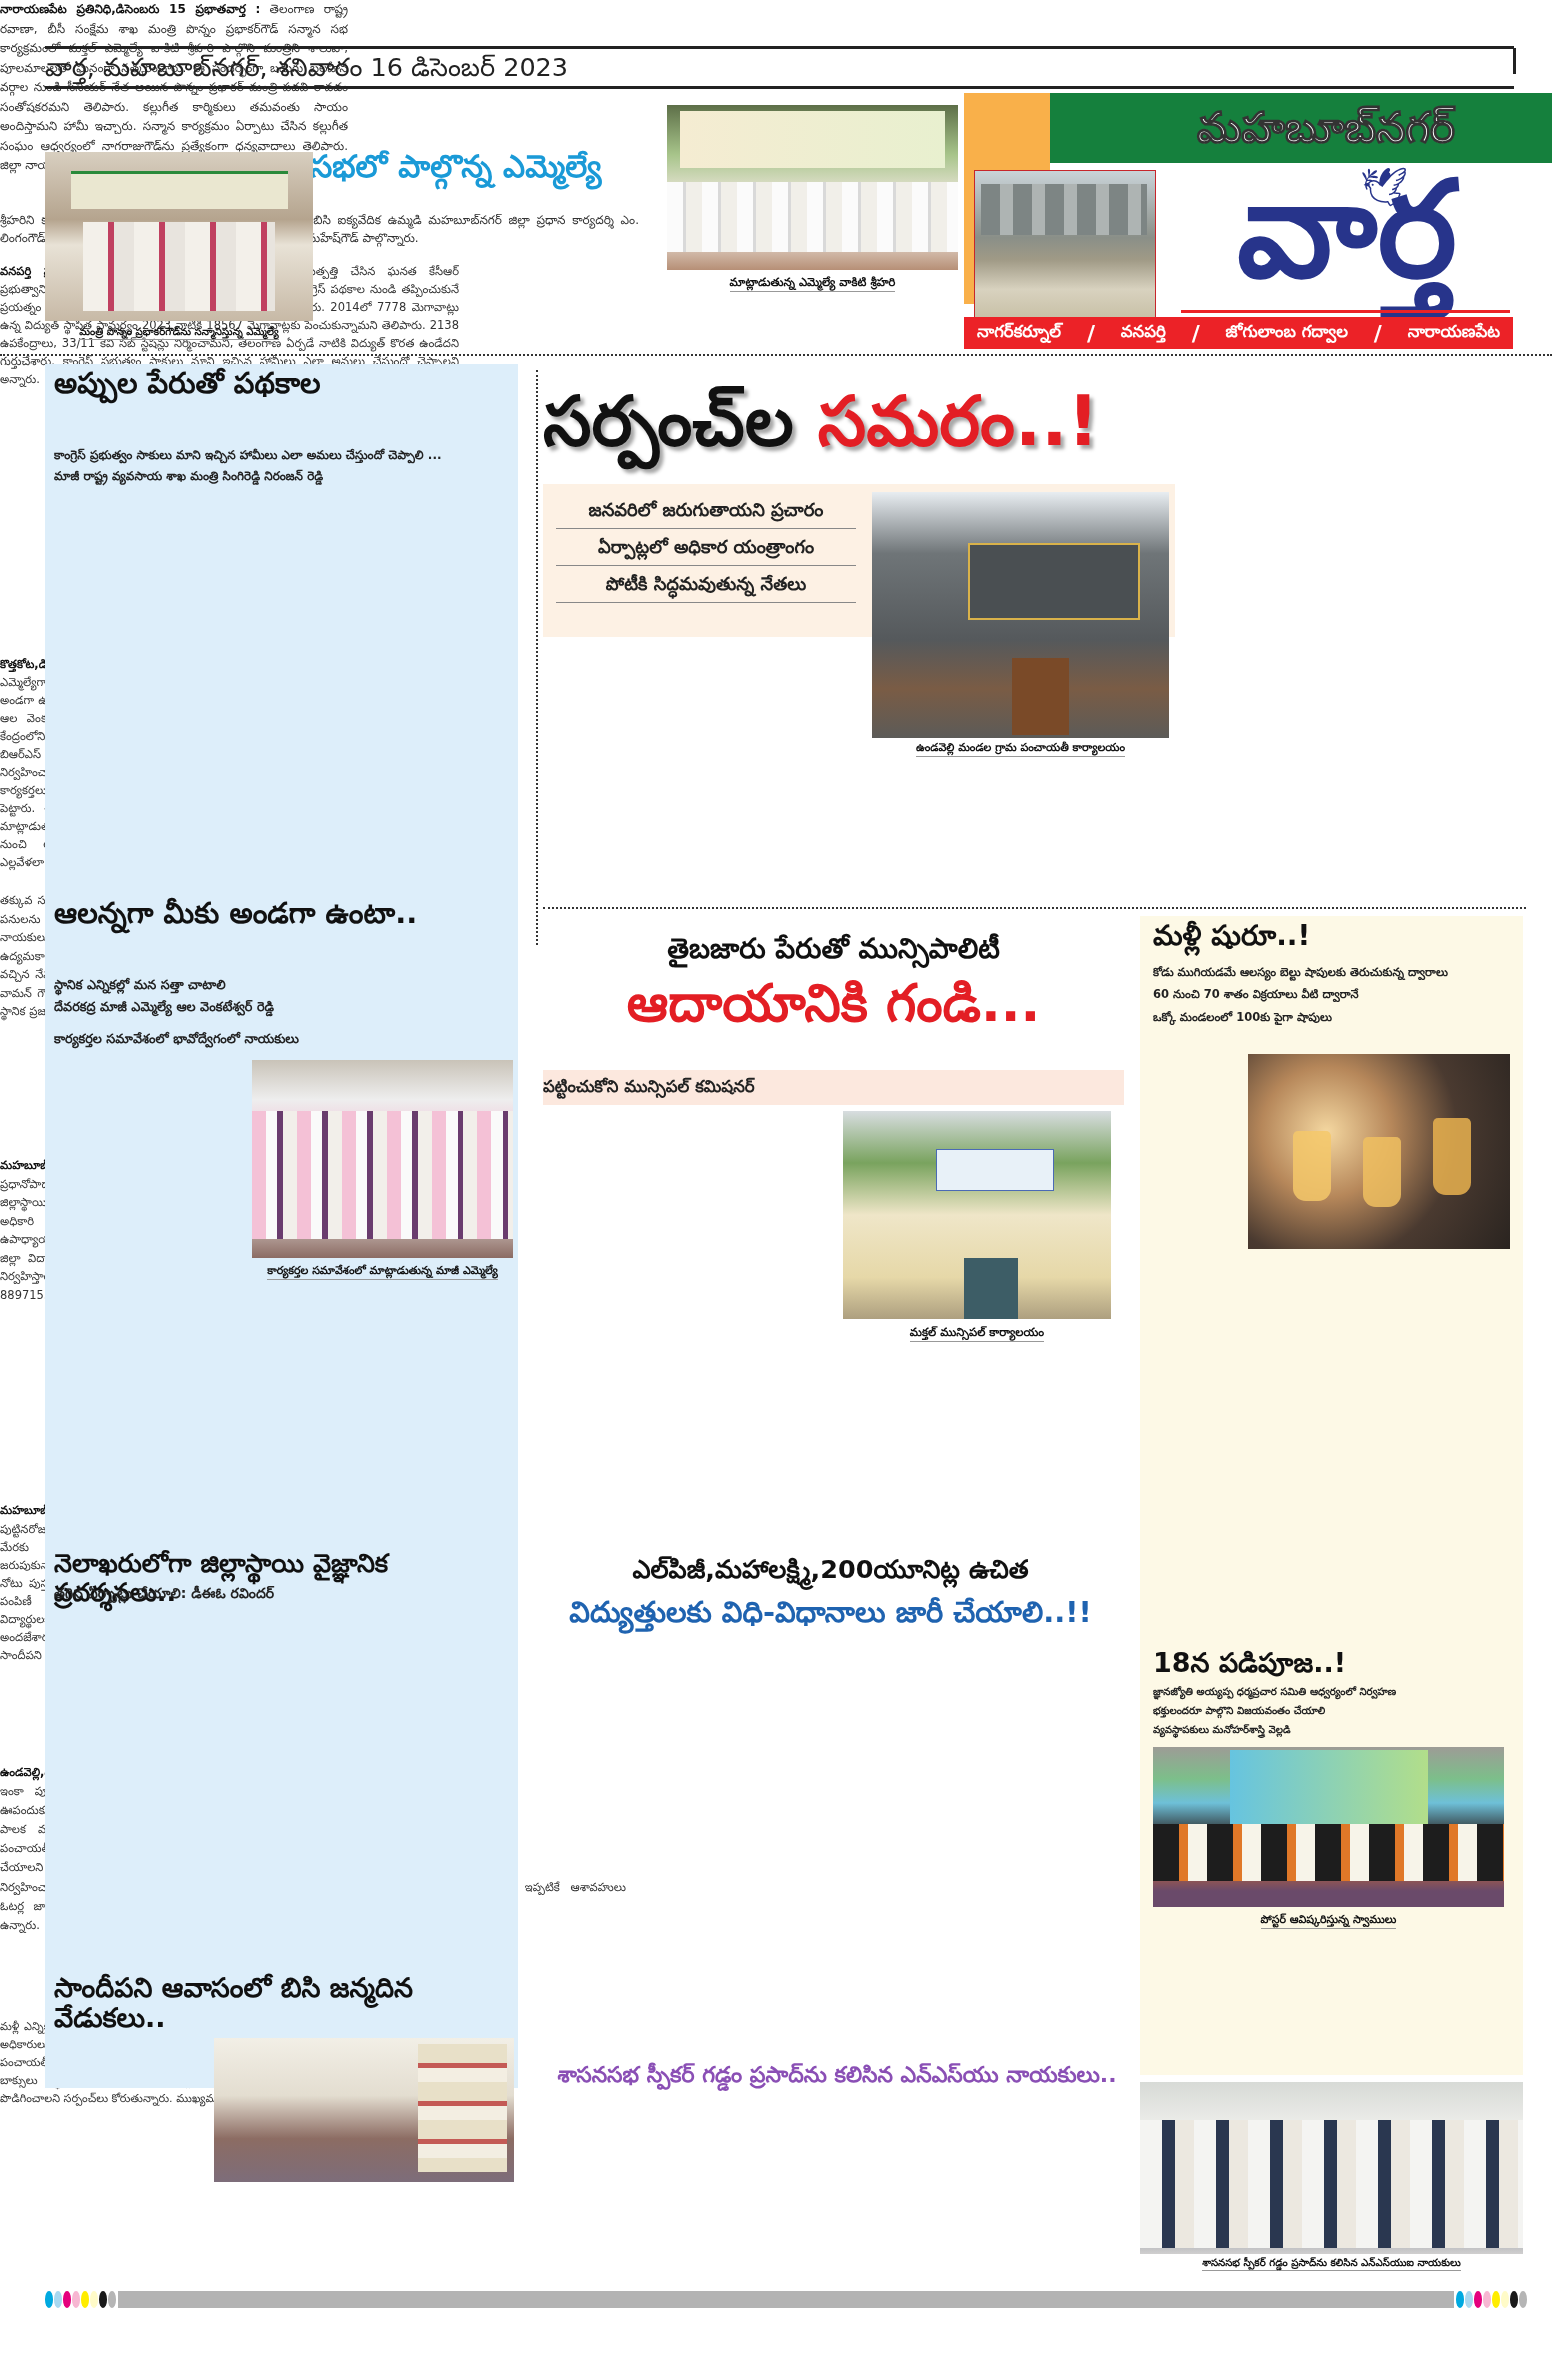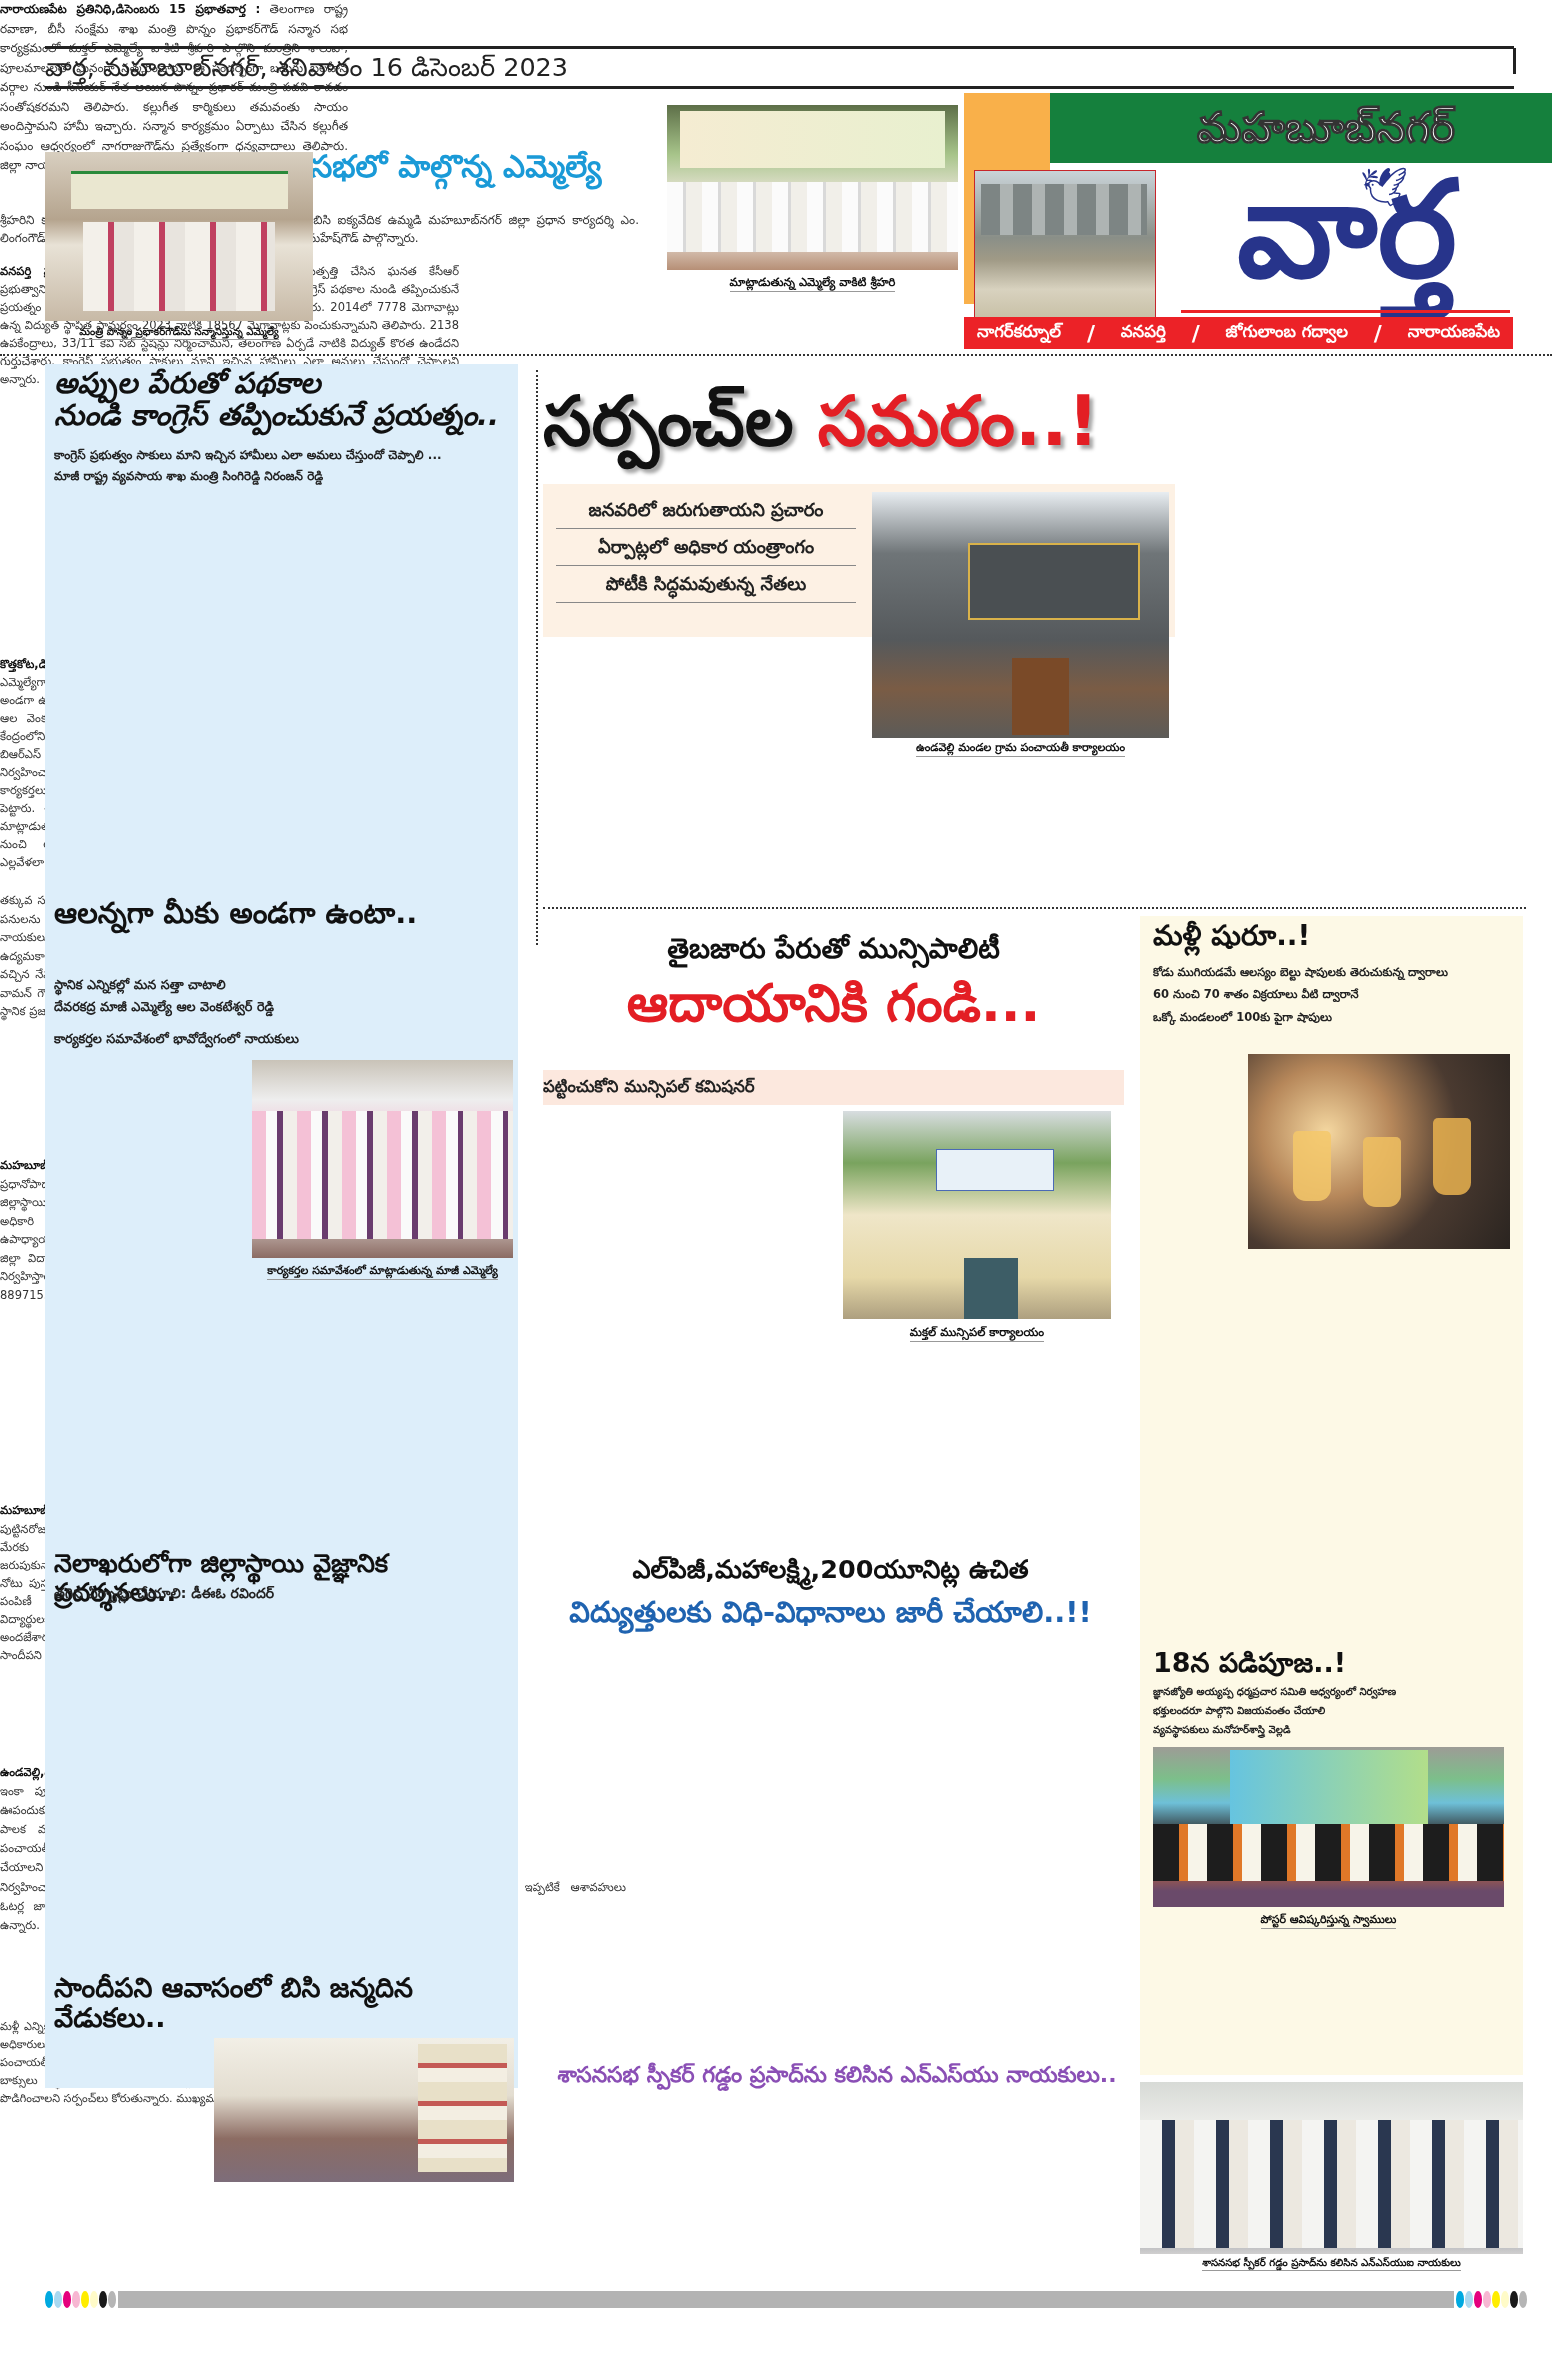--- a/index.html
+++ b/index.html
@@ -59,23 +59,22 @@
 <div class="photo" style="left:667px; top:105px; width:291px; height:165px; background:linear-gradient(180deg,#5d6f48 0%,#a7c48a 30%,#ece6da 55%,#f4f1ea 75%,#b68f76 100%);">
   <div class="abs" style="left:12.8px; top:6.4px; width:265px; height:57px; background:linear-gradient(90deg,#f5ecd2,#e8f0cf);"></div>
   <div class="abs" style="left:0; top:77px; width:291px; height:70px; background:repeating-linear-gradient(90deg,#fbfbfb 0 16px,#d9d9d9 16px 19px,#f1efe9 19px 35px);"></div>
 </div>
 <div class="caption" style="left:667px; top:275px; width:291px; font-size:11.5px;"><span>మాట్లాడుతున్న ఎమ్మెల్యే వాకిటి శ్రీహరి</span></div>
 <div class="body-text" style="left:318px; top:297px; width:639px; height:51px; font-size:12px; line-height:18px;">శ్రీహరిని కూడా సత్కరించారు. మాజీ ఎంపిపి బి. చంద్రకాంత్‌గౌడ్, బిసి ఐక్యవేదిక ఉమ్మడి మహబూబ్‌నగర్ జిల్లా ప్రధాన కార్యదర్శి ఎం. లింగంగౌడ్, గౌడ సంఘ నాయకులు కె. నర్సిములుగౌడ్, ఆనంద్‌గౌడ్, మహేష్‌గౌడ్ పాల్గొన్నారు.</div>
 <div class="dotted-h" style="left:0; top:354px; width:1552px;"></div>
 
 <div class="abs box-blue" style="left:45px; top:364px; width:473px; height:1724px;"></div>
 
-<div class="headline" style="left:54px; top:367px; width:460px; font-size:29px;font-style:italic;">
+<div class="headline" style="left:54px; top:367px; width:460px; font-size:29px;">
   <div>అప్పుల పేరుతో పథకాల</div>
-  <div>నుండి కాంగ్రెస్ తప్పించుకునే ప్రయత్నం..</div>
 </div>
 <div class="sub" style="left:54px; top:444px; width:460px; font-size:12px;">కాంగ్రెస్ ప్రభుత్వం సాకులు మాని ఇచ్చిన హామీలు ఎలా అమలు చేస్తుందో చెప్పాలి ...</div>
 <div class="sub" style="left:54px; top:465px; width:460px; font-size:12px;">మాజీ రాష్ట్ర వ్యవసాయ శాఖ మంత్రి సింగిరెడ్డి నిరంజన్ రెడ్డి</div>
 <div class="body-text" style="left:54px; top:489px; width:459px; height:393px; font-size:11.5px; line-height:18px;"><span class="lead">వనపర్తి ప్రతినిధి,డిసెంబర్ 15, ప్రభాతవార్త :</span> <span>అధిక విద్యుదుత్పత్తి చేసిన ఘనత కేసీఆర్ ప్రభుత్వానిదేనని, ఇచ్చిన హామీలు నెరవేర్చకుండా అప్పుల పేరుతో కాంగ్రెస్ పథకాల నుండి తప్పించుకునే ప్రయత్నం చేస్తోందని మాజీ మంత్రి సింగిరెడ్డి నిరంజన్ రెడ్డి విమర్శించారు. 2014లో 7778 మెగావాట్లు ఉన్న విద్యుత్ స్థాపిత సామర్థ్యం 2023 నాటికి 18567 మెగావాట్లకు పెంచుకున్నామని తెలిపారు. 2138 ఉపకేంద్రాలు, 33/11 కెవి సబ్ స్టేషన్లు నిర్మించామని, తెలంగాణ ఏర్పడే నాటికి విద్యుత్ కొరత ఉండేదని గుర్తుచేశారు. కాంగ్రెస్ ప్రభుత్వం సాకులు మాని ఇచ్చిన హామీలు ఎలా అమలు చేస్తుందో చెప్పాలని అన్నారు.</span></div>
 
 <div class="headline" style="left:54px; top:897px; width:460px; font-size:29px;">
   <div>ఆలన్నగా మీకు అండగా ఉంటా..</div>
 </div>
 <div class="sub" style="left:54px; top:974px; width:460px; font-size:12.8px;">స్థానిక ఎన్నికల్లో మన సత్తా చాటాలి</div>
 <div class="sub" style="left:54px; top:996px; width:460px; font-size:12.8px;">దేవరకద్ర మాజీ ఎమ్మెల్యే ఆల వెంకటేశ్వర్ రెడ్డి</div>

